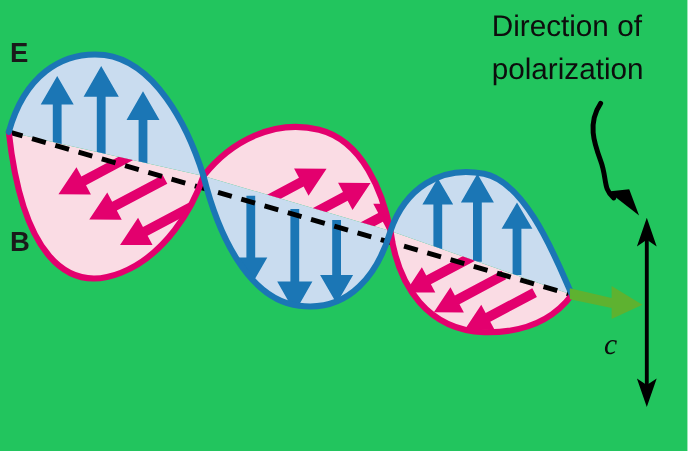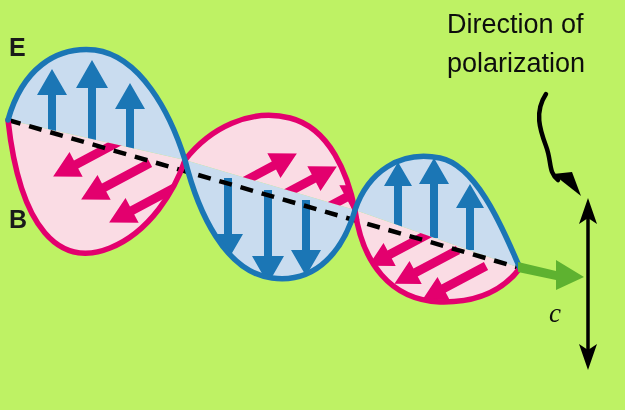--- a/index.html
+++ b/index.html
@@ -7,21 +7,21 @@
     padding: 0;
     background: #ffffff;
   }
   body {
     font-family: "Liberation Sans", sans-serif;
   }
   #figure {
     position: relative;
     width: 625px;
     height: 410px;
-    background: #bef264;
+    background: #22c55e;
     overflow: hidden;
   }
   #wave-svg {
     position: absolute;
     left: 0;
     top: 0;
     width: 625px;
     height: 410px;
     display: block;
   }

